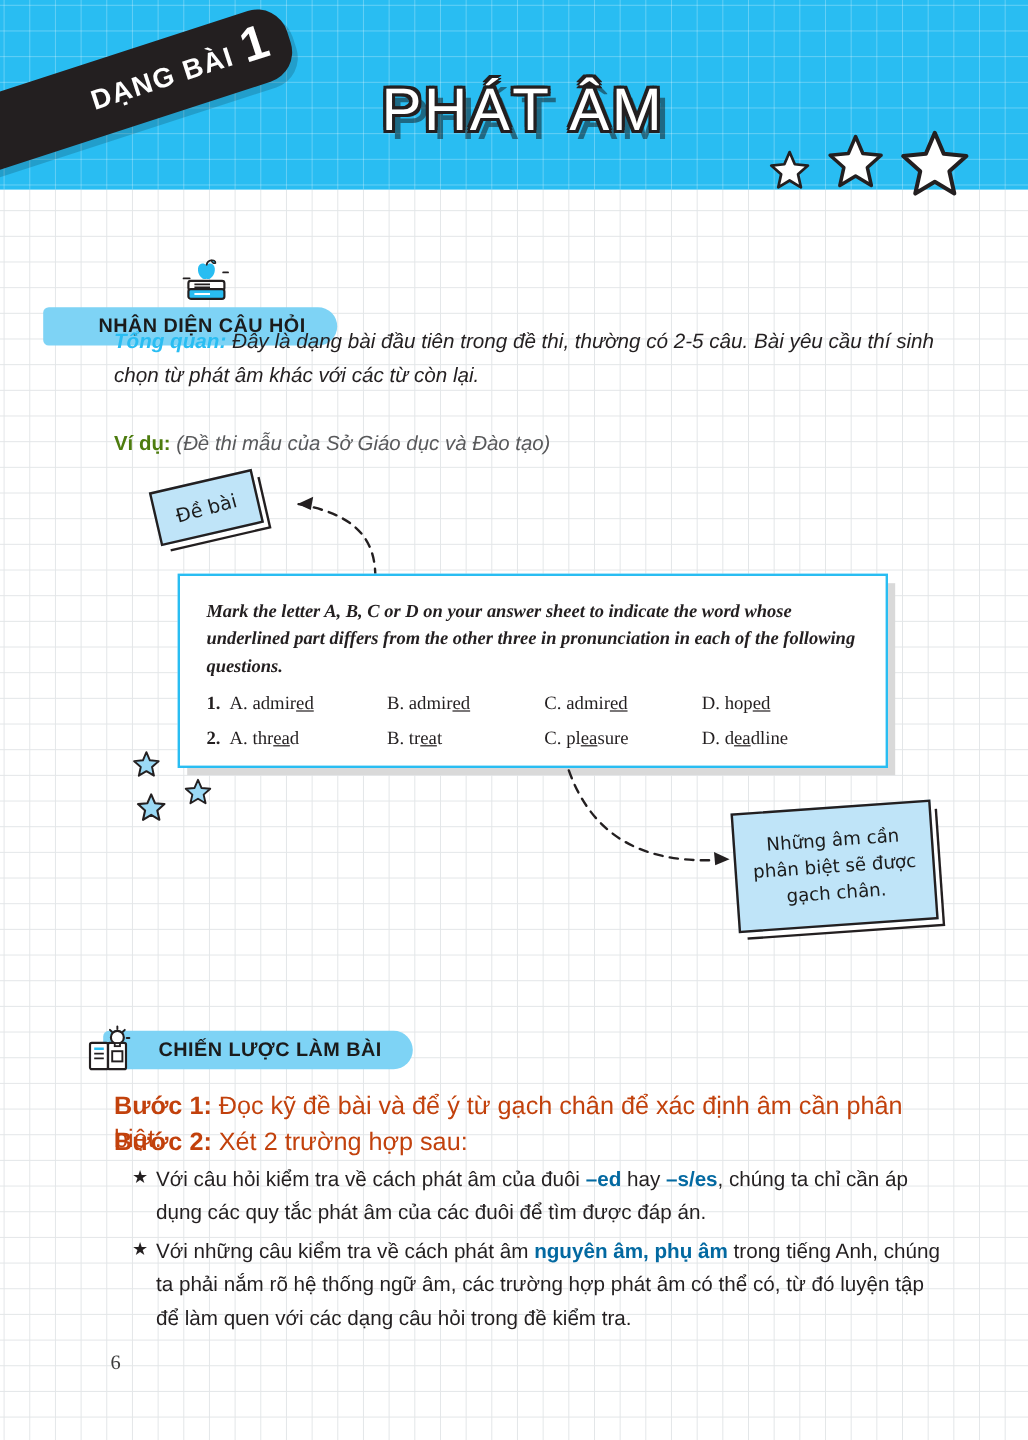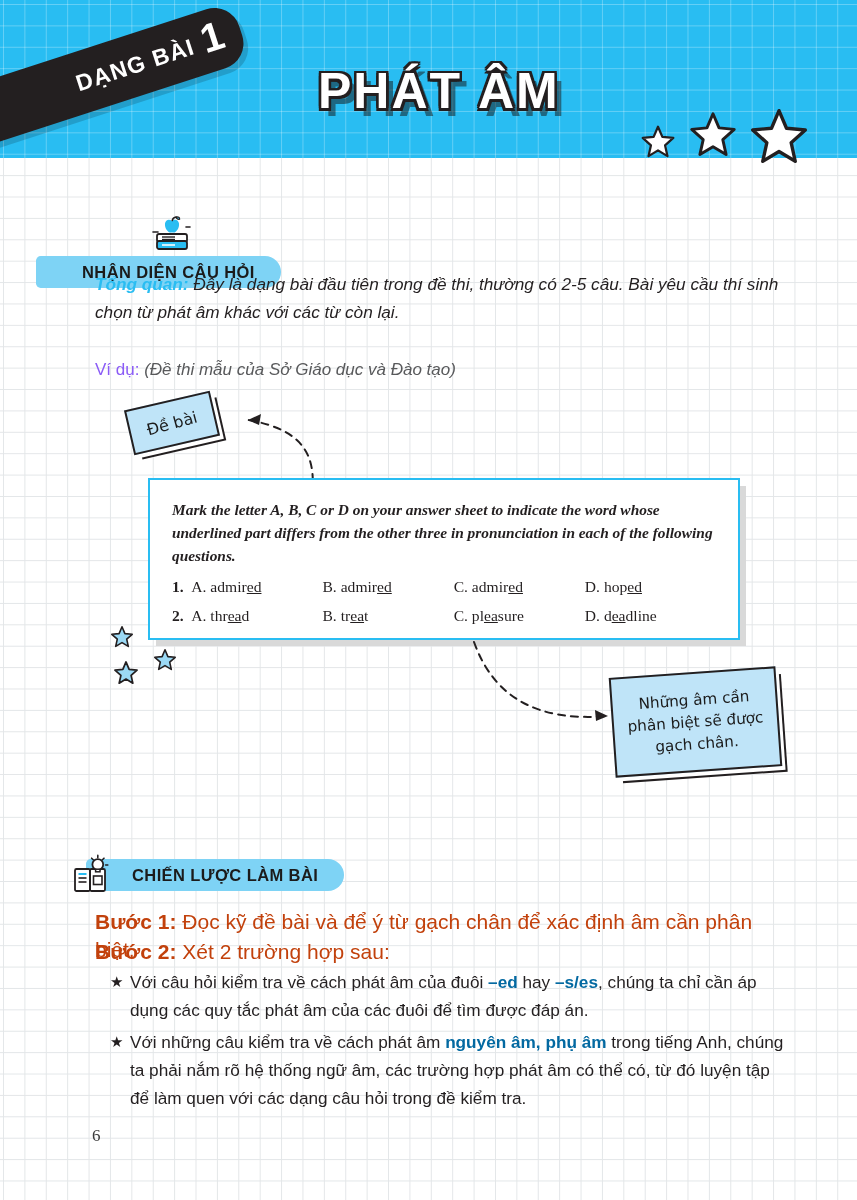--- a/index.html
+++ b/index.html
@@ -65,21 +65,21 @@
     font-weight: 700;
     font-size: 40px;
     line-height: 1;
     margin-left: 9px;
     transform: translateY(-3px);
   }
   .page-title {
     position: absolute;
     left: 318px; top: 62px;
     font-size: 50px;
-    font-weight: 700;
+    font-weight: 400;
     letter-spacing: 2px;
     color: #ffffff;
     text-shadow:
       -2.5px -2.5px 0 #231f20,  2.5px -2.5px 0 #231f20,
       -2.5px  2.5px 0 #231f20,  2.5px  2.5px 0 #231f20,
        0 -2.5px 0 #231f20, 0 2.5px 0 #231f20,
       -2.5px 0 0 #231f20, 2.5px 0 0 #231f20,
        7px 8px 0 rgba(20,20,20,0.5);
     white-space: nowrap;
   }
@@ -116,21 +116,21 @@
     line-height: 28px;
     color: #231f20;
   }
   .lead { color: #29bdf2; font-weight: 700; }
   .vidu {
     position: absolute;
     font-size: 17px;
     color: #58595b;
     line-height: 26px;
   }
-  .vidu b { font-weight: 400; color: #8b5cf6; }
+  .vidu b { font-weight: 700; color: #4d7c0f; }
   .vidu i { font-style: italic; }
   
   .note {
     position: absolute;
     background: #bfe4f8;
     border: 2px solid #231f20;
     font-family: "DejaVu Sans", sans-serif;
     color: #1b1b1b;
     display: flex; align-items: center; justify-content: center;
     text-align: center;

